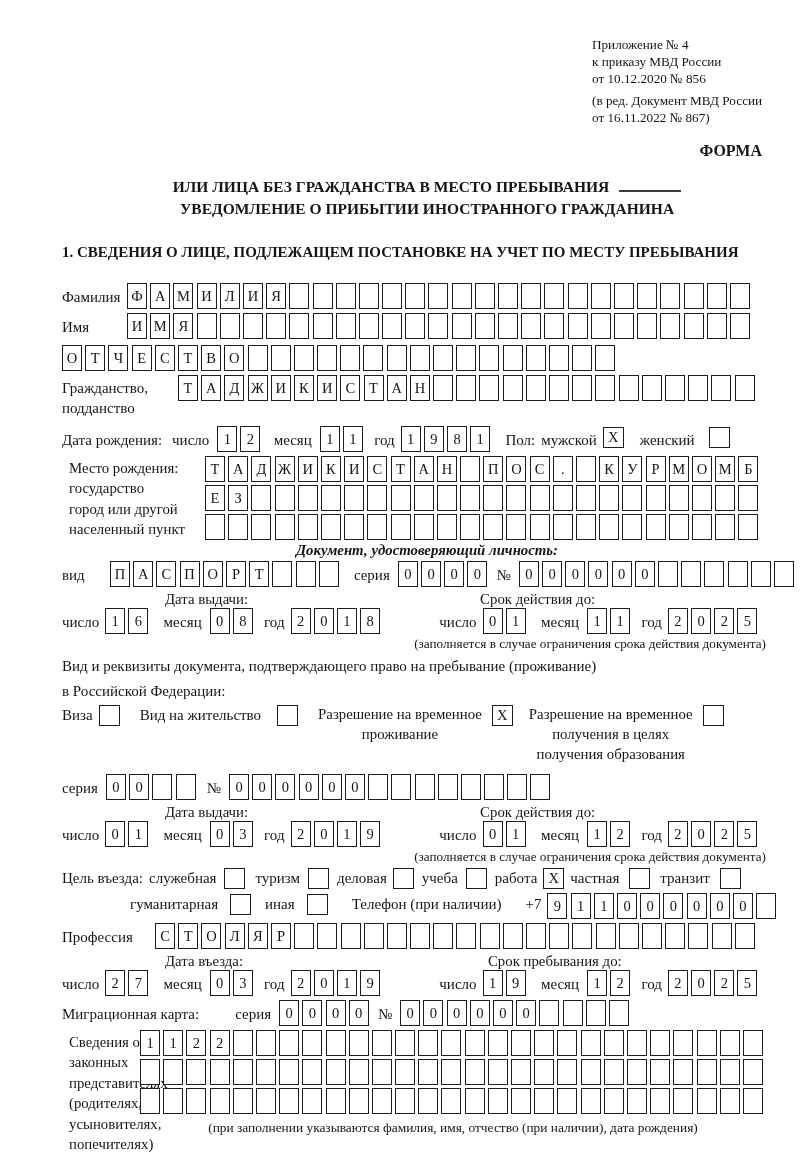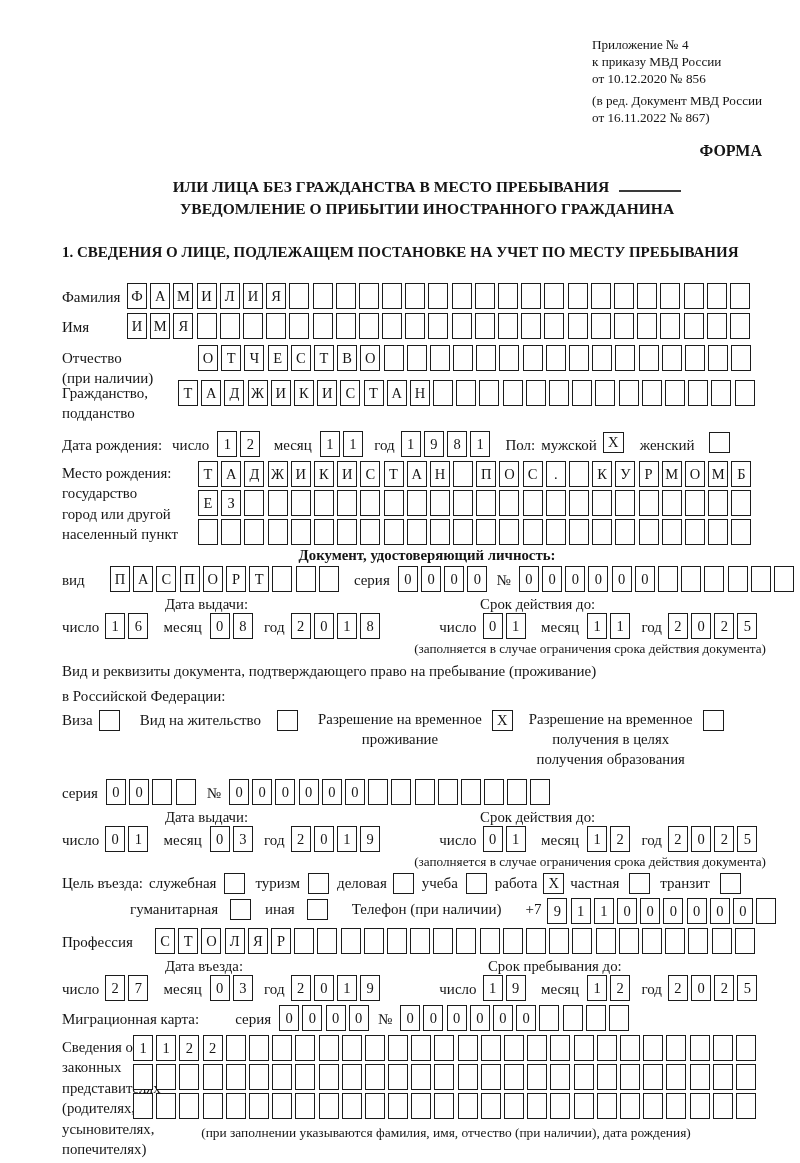--- a/index.html
+++ b/index.html
@@ -29,34 +29,34 @@
     width:18px;height:24px;border:1.6px solid #1c1c1c;margin-right:3.2px;
     display:flex;align-items:center;justify-content:center;
     font-size:14.5px;flex-shrink:0;background:#fff;
   }
   .sqcells .cell{width:19px;height:19px;margin-right:0;}
   
   .dlbl{line-height:28px;white-space:nowrap;flex-shrink:0;}
   .gap6{margin-left:6px}.gap8{margin-left:8px}.gap10{margin-left:10px}.gap12{margin-left:12px}
   .gap14{margin-left:14px}.gap16{margin-left:16px}.gap20{margin-left:20px}.gap24{margin-left:24px}
   .gap36{margin-left:36px}.gap56{margin-left:56px}.gap68{margin-left:68px}
-  .center-bold{font-weight:bold;text-align:center;margin-top:2px;font-size:14.8px;}
+  .center-bold{font-weight:bold;text-align:center;margin-top:2px;font-size:14.8px;font-style:italic;}
   .headings{display:flex;font-size:14.8px;margin-top:2px;}
   .note{font-size:13.2px;margin-left:auto;margin-right:26px;white-space:nowrap;}
   .intro{margin-top:4px;line-height:21px;}
   
   .optlbl{line-height:22px;white-space:nowrap;}
   .optblock{text-align:center;line-height:20px;font-size:14.8px;}
   .optblock span{display:block;white-space:nowrap;}
   .sqbox{margin-top:1px;}
   
   .twocol{display:flex;align-items:flex-start;}
   .stack{display:flex;flex-direction:column;}
   .stack .r + .r{margin-top:3px;}
-  .leftlabels{flex-shrink:0;line-height:20.4px;font-size:14.8px;padding-top:2px;}
+  .leftlabels{flex-shrink:0;line-height:20.4px;font-size:14.8px;padding-top:2px;margin-left:7px;}
   .leftlabels span{display:block;white-space:nowrap;}
   .bottomnote{font-size:13.4px;text-align:center;margin-top:6px;white-space:nowrap;}
 </style>
 </head>
 <body>
 
 <div class="page">
 
   <div class="appendix">
     <div>Приложение № 4</div>
@@ -135,24 +135,20 @@
         <span class="cell"></span>
         <span class="cell"></span>
         <span class="cell"></span>
         <span class="cell"></span>
         <span class="cell"></span>
         <span class="cell"></span>
       </span>
   </div>
 
   <div class="r mt4">
-    <span class="lbl two w136">
-      <span>Отчество</span>
-      <span>(при наличии)</span>
-    </span>
     <span class="cells">
         <span class="cell">О</span>
         <span class="cell">Т</span>
         <span class="cell">Ч</span>
         <span class="cell">Е</span>
         <span class="cell">С</span>
         <span class="cell">Т</span>
         <span class="cell">В</span>
         <span class="cell">О</span>
         <span class="cell"></span>

